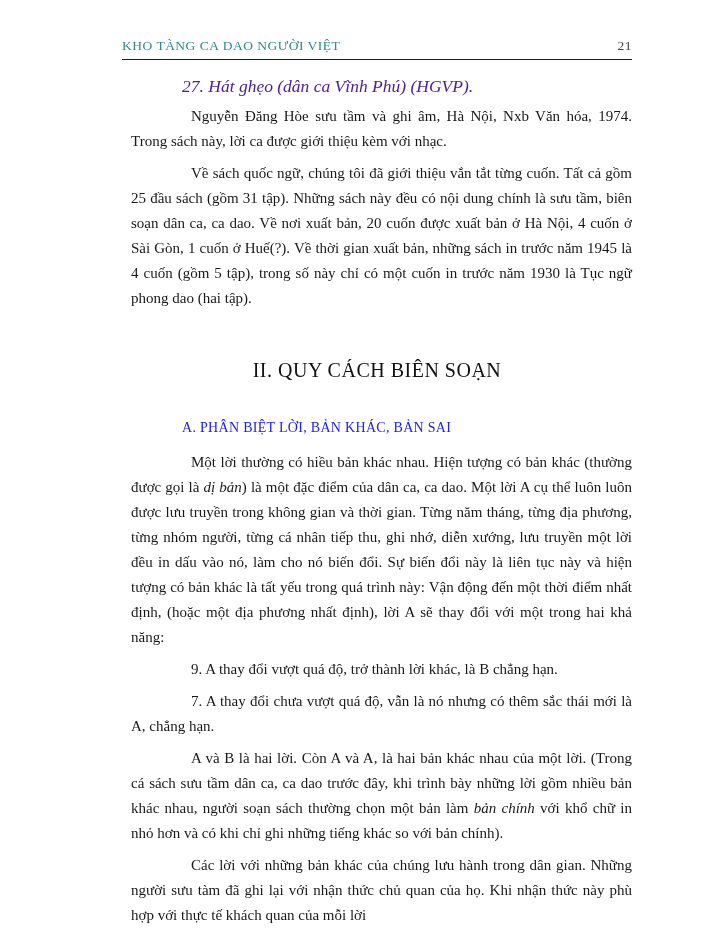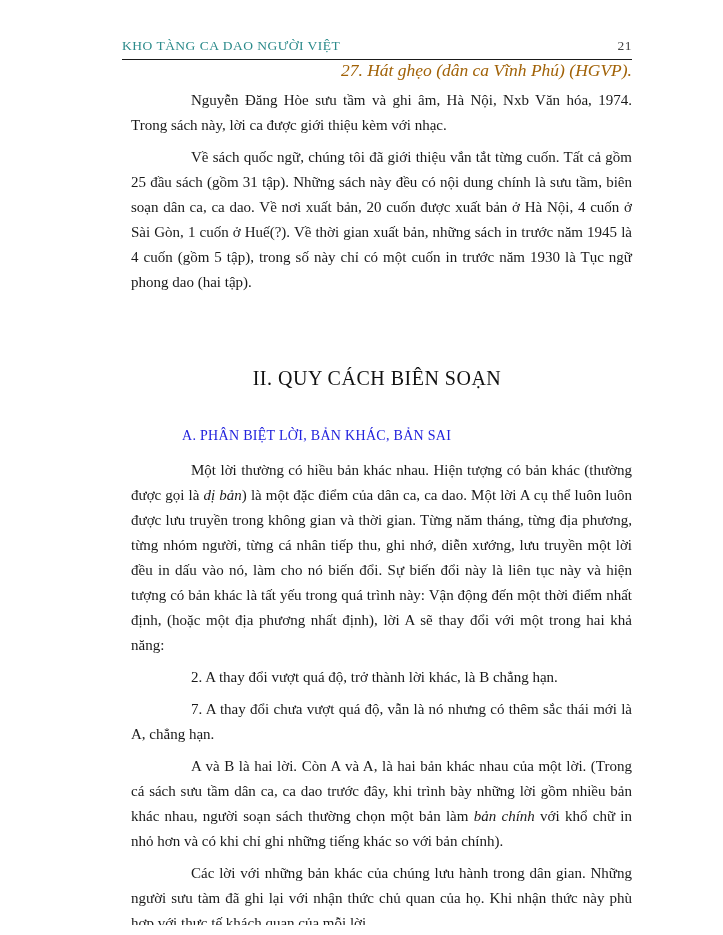--- a/index.html
+++ b/index.html
@@ -24,35 +24,35 @@
     align-items: baseline;
     border-bottom: 1.5px solid #1a1a1a;
     padding-bottom: 5px;
     color: #2b8a8a;
     font-size: 13.5px;
     letter-spacing: 0.5px;
   }
   .running-header .book-title { color: #2b8a8a; }
   .running-header .page-number { color: #404040; }
   .entry-heading {
+    margin-top: 16px;
     padding-left: 60px;
     font-style: italic;
     font-size: 17.5px;
-    color: #a16207;
-    text-align: right;
+    color: #4c1d95;
   }
   .body-text p {
     margin: 7px 0 0 9px;
     font-size: 15px;
     line-height: 25px;
     text-align: justify;
     text-indent: 60px;
   }
   .section-title {
-    margin-top: 72px;
+    margin-top: 48px;
     text-align: center;
     font-size: 20px;
     letter-spacing: 0.5px;
     color: #111111;
     font-weight: normal;
   }
   .subsection-title {
     margin-top: 38px;
     margin-left: 60px;
     font-size: 14px;
@@ -78,21 +78,21 @@
   <div class="body-text">
     <p>Nguyễn Đăng Hòe sưu tầm và ghi âm, Hà Nội, Nxb Văn hóa, 1974. Trong sách này, lời ca được giới thiệu kèm với nhạc.</p>
     <p>Về sách quốc ngữ, chúng tôi đã giới thiệu vắn tắt từng cuốn. Tất cả gồm 25 đầu sách (gồm 31 tập). Những sách này đều có nội dung chính là sưu tầm, biên soạn dân ca, ca dao. Về nơi xuất bản, 20 cuốn được xuất bản ở Hà Nội, 4 cuốn ở Sài Gòn, 1 cuốn ở Huế(?). Về thời gian xuất bản, những sách in trước năm 1945 là 4 cuốn (gồm 5 tập), trong số này chỉ có một cuốn in trước năm 1930 là Tục ngữ phong dao (hai tập).</p>
 
     <h2 class="section-title">II. QUY CÁCH BIÊN SOẠN</h2>
 
     <h3 class="subsection-title">A. PHÂN BIỆT LỜI, BẢN KHÁC, BẢN SAI</h3>
 
     <p class="first-after-heading"><span>Một lời thường có hiều bản khác nhau. Hiện tượng có bản khác (thường được gọi là </span><em class="inline-term">dị bản</em><span>) là một đặc điểm của dân ca, ca dao. Một lời A cụ thể luôn luôn được lưu truyền trong không gian và thời gian. Từng năm tháng, từng địa phương, từng nhóm người, từng cá nhân tiếp thu, ghi nhớ, diễn xướng, lưu truyền một lời đều in dấu vào nó, làm cho nó biến đổi. Sự biến đổi này là liên tục này và hiện tượng có bản khác là tất yếu trong quá trình này: Vận động đến một thời điểm nhất định, (hoặc một địa phương nhất định), lời A sẽ thay đổi với một trong hai khả năng:</span></p>
 
-    <p>2. A thay đổi vượt quá độ, trở thành lời khác, là B chẳng hạn.</p>
+    <p>9. A thay đổi vượt quá độ, trở thành lời khác, là B chẳng hạn.</p>
 
     <p>7. A thay đổi chưa vượt quá độ, vẫn là nó nhưng có thêm sắc thái mới là A, chẳng hạn.</p>
 
     <p><span>A và B là hai lời. Còn A và A, là hai bản khác nhau của một lời. (Trong cá sách sưu tầm dân ca, ca dao trước đây, khi trình bày những lời gồm nhiều bản khác nhau, người soạn sách thường chọn một bản làm </span><em class="inline-term">bản chính</em><span> với khổ chữ in nhỏ hơn và có khi chỉ ghi những tiếng khác so với bản chính).</span></p>
 
     <p>Các lời với những bản khác của chúng lưu hành trong dân gian. Những người sưu tàm đã ghi lại với nhận thức chủ quan của họ. Khi nhận thức này phù hợp với thực tế khách quan của mỗi lời</p>
   </div>
 
 </div>
 

